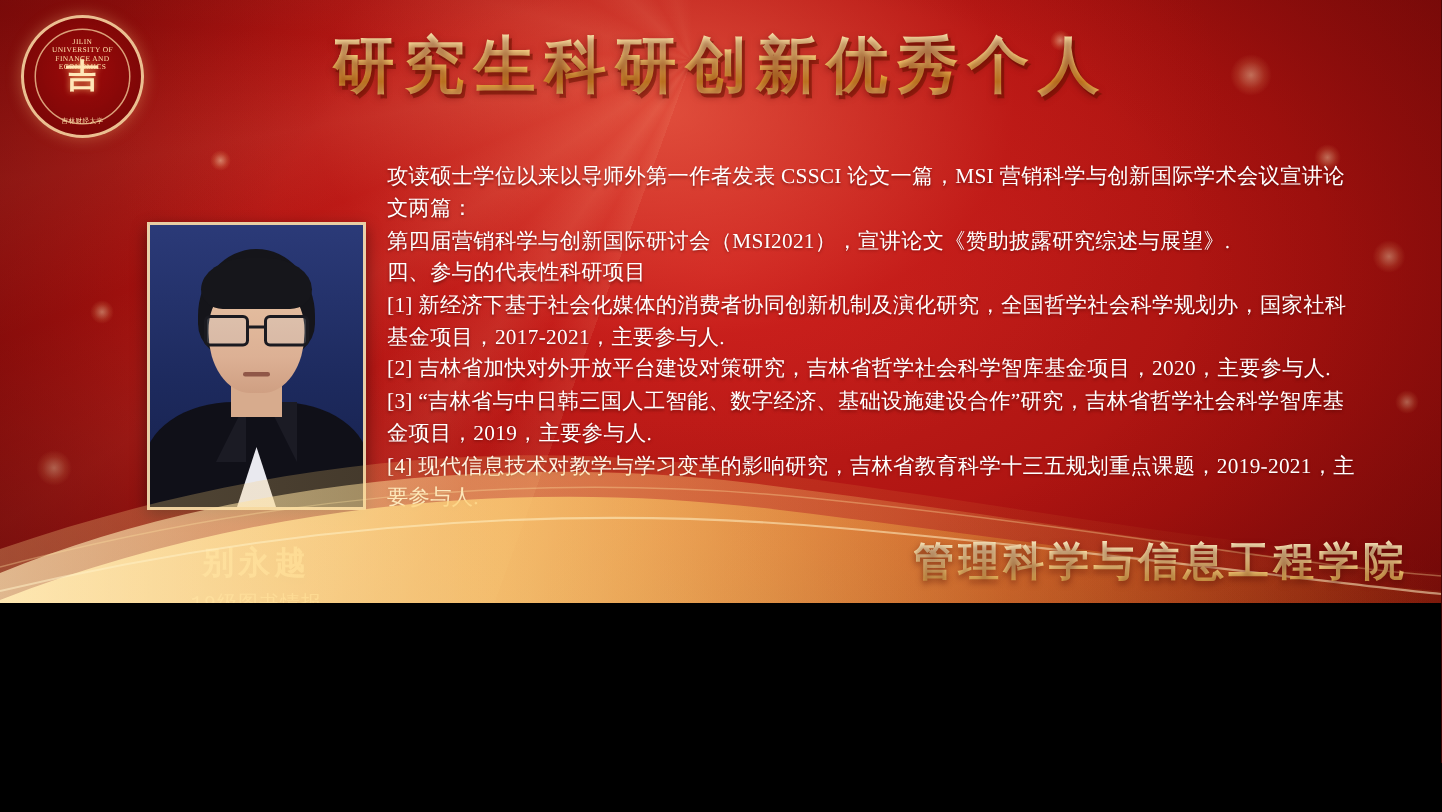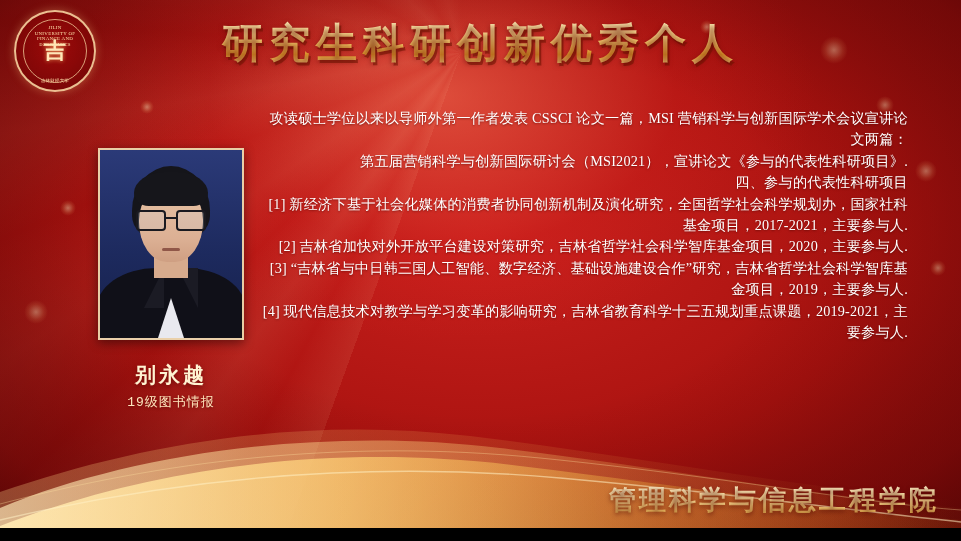--- a/index.html
+++ b/index.html
@@ -3,21 +3,21 @@
 <meta charset="utf-8">
 <style>
   html, body {
     margin: 0;
     padding: 0;
     background: #000;
   }
   #slide {
     position: relative;
     width: 961px;
-    height: 528px;
+    height: 402px;
     overflow: hidden;
     font-family: "Liberation Sans", sans-serif;
     background:
       radial-gradient(ellipse 520px 340px at 46% 18%, rgba(255,120,90,0.55) 0%, rgba(215,35,30,0.25) 45%, rgba(150,12,14,0.0) 72%),
       radial-gradient(ellipse 900px 520px at 50% 45%, #c9201d 0%, #a8120f 45%, #7e0b0a 75%, #5e0707 100%),
       #7a0a09;
   }
   
   .rays {
     position: absolute;
@@ -272,21 +272,20 @@
     position: absolute;
     left: 258px;
     top: 108px;
     width: 650px;
     color: #ffffff;
     font-family: "Liberation Serif", serif;
     font-size: 14.2px;
     line-height: 21.4px;
     letter-spacing: 0.2px;
     text-shadow: 0 1px 2px rgba(70,5,0,0.55);
-    text-align: right;
   }
   .body-text p {
     margin: 0;
     white-space: pre-wrap;
   }
 
   
   .footer-name {
     position: absolute;
     right: 22px;
@@ -346,21 +345,21 @@
       <div class="p-glass r"></div>
       <div class="p-bridge"></div>
       <div class="p-mouth"></div>
     </div>
     <div class="person-name">别永越</div>
     <div class="person-meta">19级图书情报</div>
   </div>
 
   <div class="body-text">
     <p>攻读硕士学位以来以导师外第一作者发表 CSSCI 论文一篇，MSI 营销科学与创新国际学术会议宣讲论文两篇：</p>
-    <p>第五届营销科学与创新国际研讨会（MSI2021），宣讲论文《参与的代表性科研项目》.</p>
+    <p>第四届营销科学与创新国际研讨会（MSI2021），宣讲论文《赞助披露研究综述与展望》.</p>
     <p>四、参与的代表性科研项目</p>
     <p>[1] 新经济下基于社会化媒体的消费者协同创新机制及演化研究，全国哲学社会科学规划办，国家社科基金项目，2017-2021，主要参与人.</p>
     <p>[2] 吉林省加快对外开放平台建设对策研究，吉林省哲学社会科学智库基金项目，2020，主要参与人.</p>
     <p>[3] “吉林省与中日韩三国人工智能、数字经济、基础设施建设合作”研究，吉林省哲学社会科学智库基金项目，2019，主要参与人.</p>
     <p>[4] 现代信息技术对教学与学习变革的影响研究，吉林省教育科学十三五规划重点课题，2019-2021，主要参与人.</p>
   </div>
 
   <div class="ribbon">
     <svg width="961" height="120" viewBox="0 0 961 120" xmlns="http://www.w3.org/2000/svg">
       <defs>

